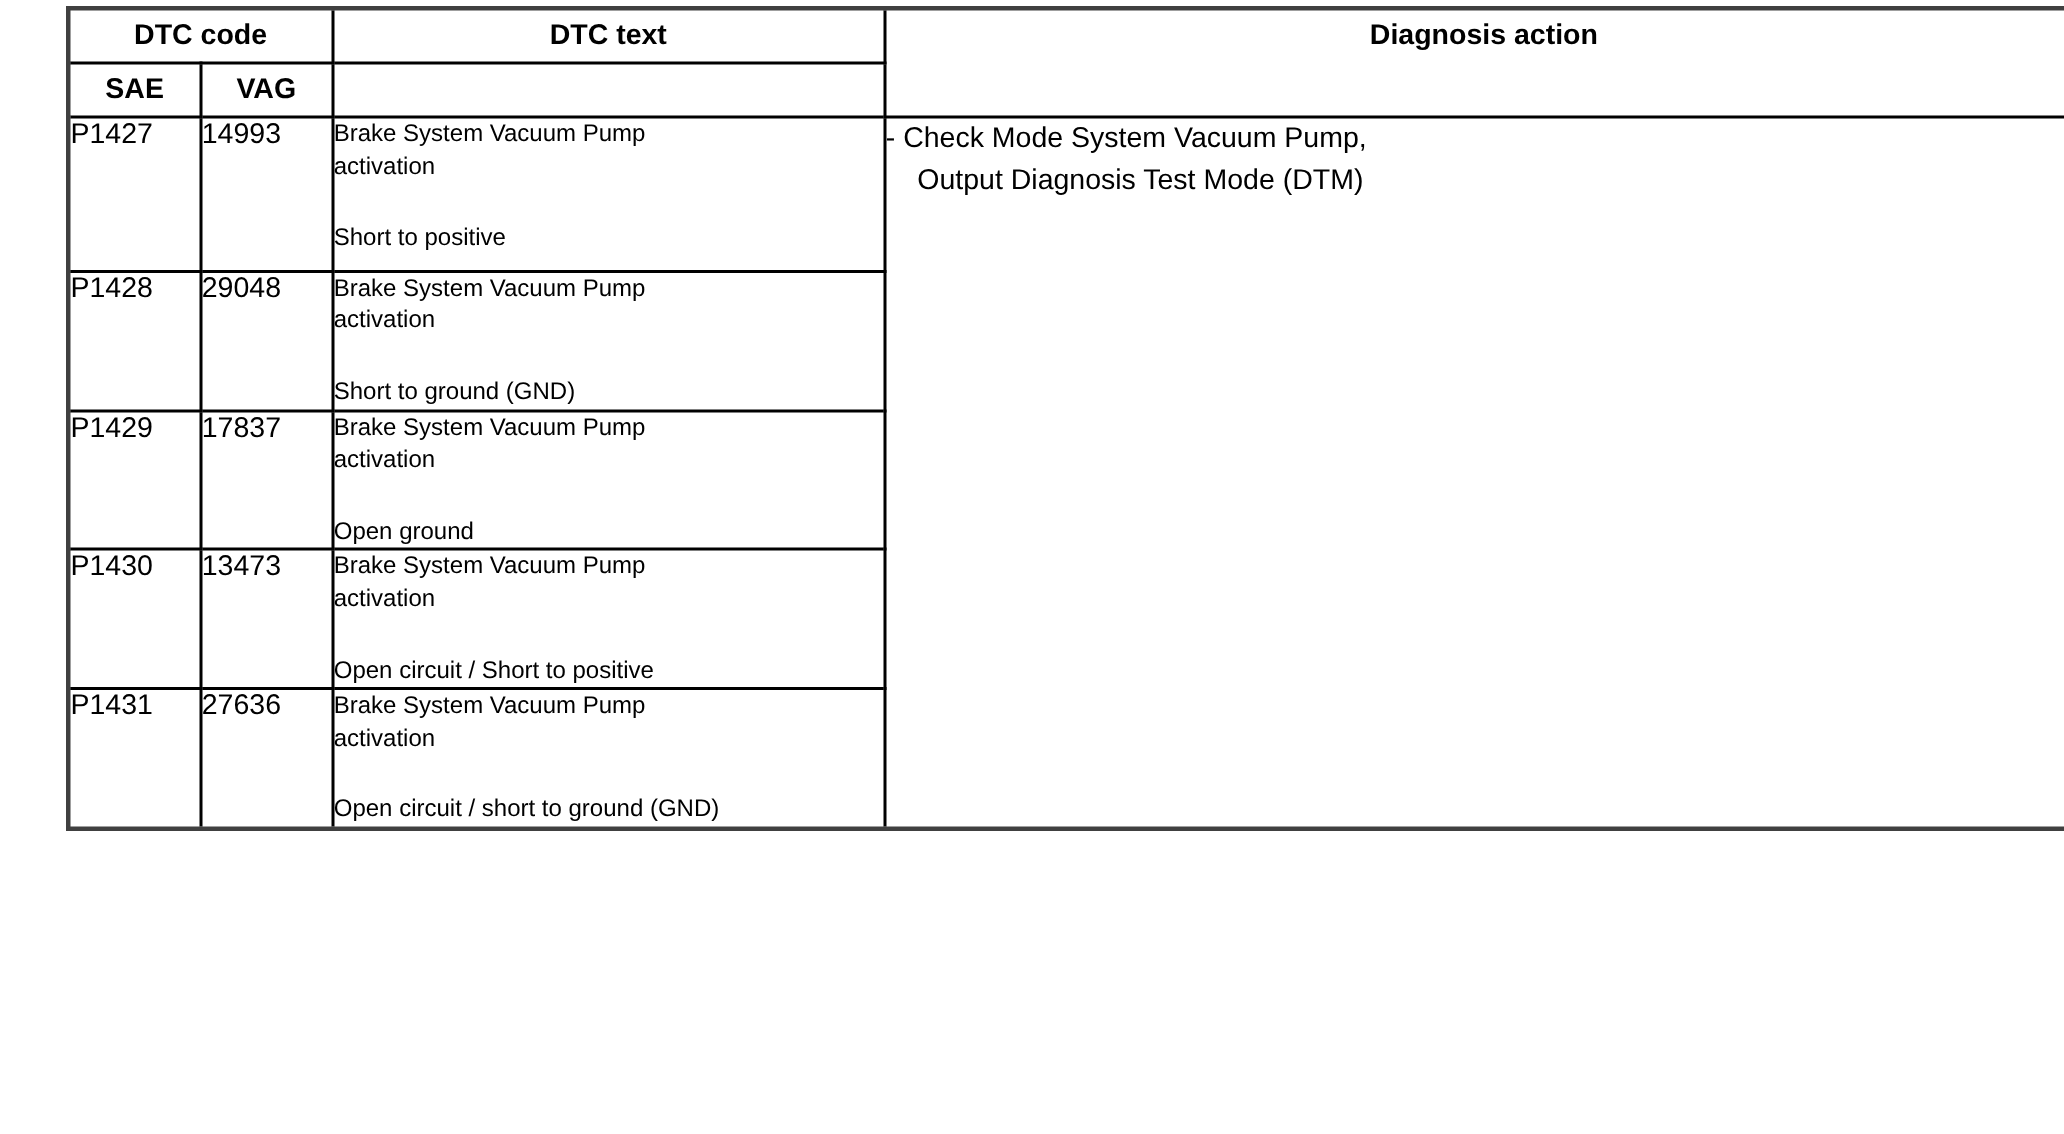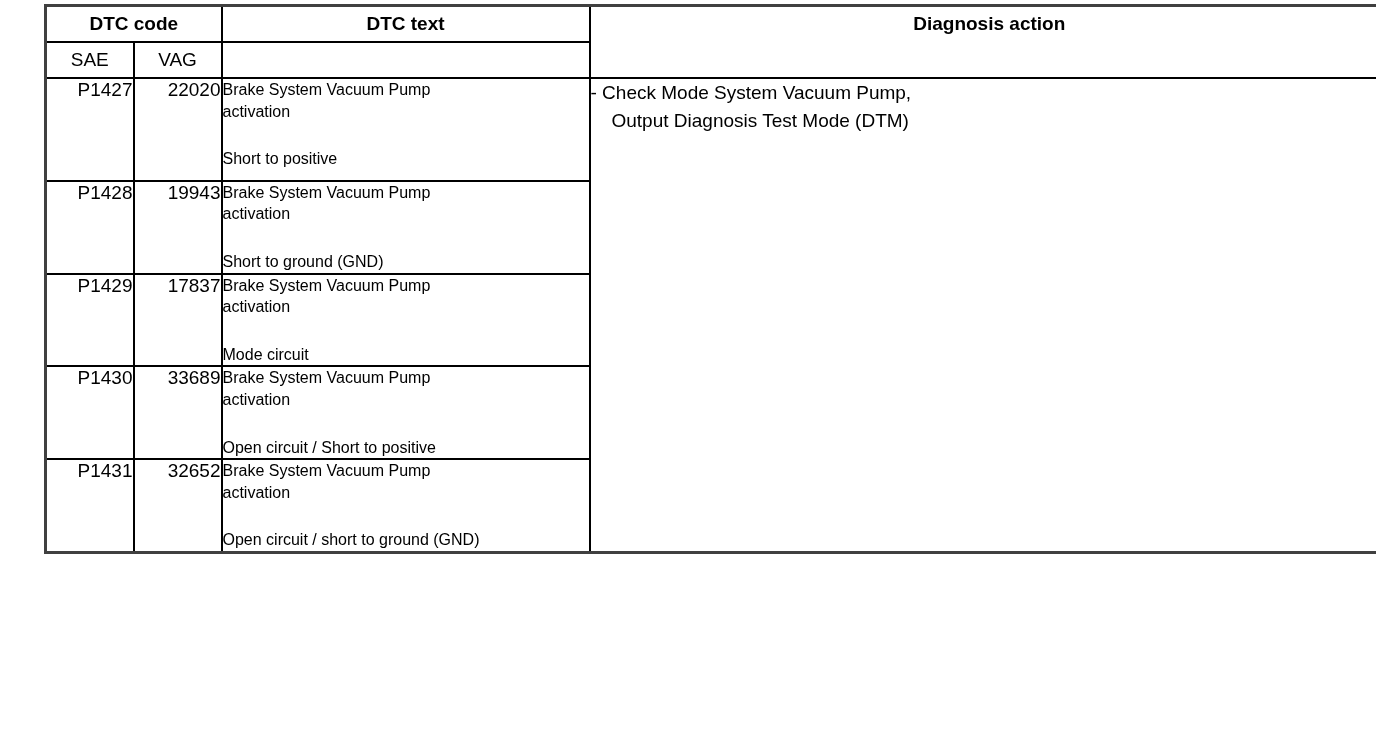--- a/index.html
+++ b/index.html
@@ -41,33 +41,33 @@
   .hdr-main {
     text-align: center;
     font-weight: bold;
     font-size: 19px;
     height: 34px;
     line-height: 34px;
     padding: 0 4px;
   }
   .hdr-sub {
     text-align: center;
-    font-weight: normal;
+    font-weight: bold;
     font-size: 19px;
     height: 34px;
     line-height: 34px;
     padding: 0 4px;
   }
   .hdr-sub-blank {
     height: 34px;
   }
   .code-cell {
     font-size: 19px;
     padding: 8px 6px 4px 8px;
-    text-align: right;
+    text-align: left;
     white-space: nowrap;
   }
   .text-cell {
     font-size: 16px;
     padding: 8px 6px 6px 10px;
     line-height: 1.35;
   }
   .text-cell .gap {
     height: 26px;
   }
@@ -104,65 +104,65 @@
       </tr>
       <tr>
         <th class="hdr-sub">SAE</th>
         <th class="hdr-sub">VAG</th>
         <th class="hdr-sub-blank"></th>
       </tr>
     </thead>
     <tbody>
       <tr class="row-p1427">
         <td class="code-cell">P1427</td>
-        <td class="code-cell">22020</td>
+        <td class="code-cell">14993</td>
         <td class="text-cell">
           <div>Brake System Vacuum Pump</div>
           <div>activation</div>
           <div class="gap"></div>
           <div>Short to positive</div>
         </td>
         <td class="corr-cell" rowspan="5">
           <div class="corr-line-1">- Check Mode System Vacuum Pump,</div>
           <div class="corr-line-2">Output Diagnosis Test Mode (DTM)</div>
         </td>
       </tr>
       <tr>
         <td class="code-cell">P1428</td>
-        <td class="code-cell">19943</td>
+        <td class="code-cell">29048</td>
         <td class="text-cell">
           <div>Brake System Vacuum Pump</div>
           <div>activation</div>
           <div class="gap"></div>
           <div>Short to ground (GND)</div>
         </td>
       </tr>
       <tr>
         <td class="code-cell">P1429</td>
         <td class="code-cell">17837</td>
         <td class="text-cell">
           <div>Brake System Vacuum Pump</div>
           <div>activation</div>
           <div class="gap"></div>
-          <div>Mode circuit</div>
+          <div>Open ground</div>
         </td>
       </tr>
       <tr>
         <td class="code-cell">P1430</td>
-        <td class="code-cell">33689</td>
+        <td class="code-cell">13473</td>
         <td class="text-cell">
           <div>Brake System Vacuum Pump</div>
           <div>activation</div>
           <div class="gap"></div>
           <div>Open circuit / Short to positive</div>
         </td>
       </tr>
       <tr>
         <td class="code-cell">P1431</td>
-        <td class="code-cell">32652</td>
+        <td class="code-cell">27636</td>
         <td class="text-cell">
           <div>Brake System Vacuum Pump</div>
           <div>activation</div>
           <div class="gap"></div>
           <div>Open circuit / short to ground (GND)</div>
         </td>
       </tr>
     </tbody>
   </table>
 </div>

